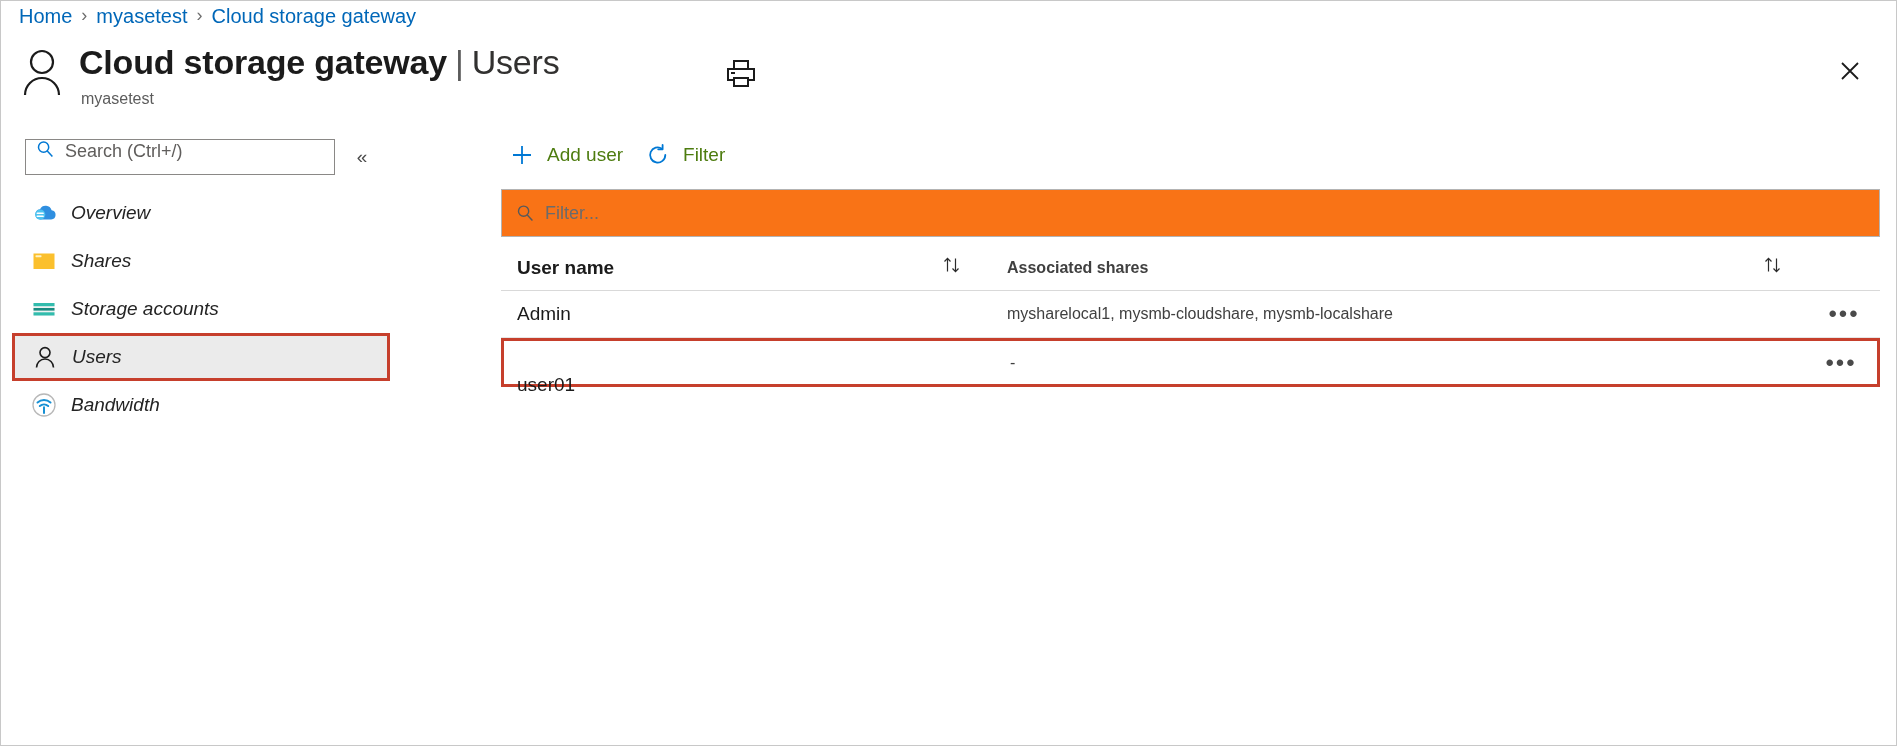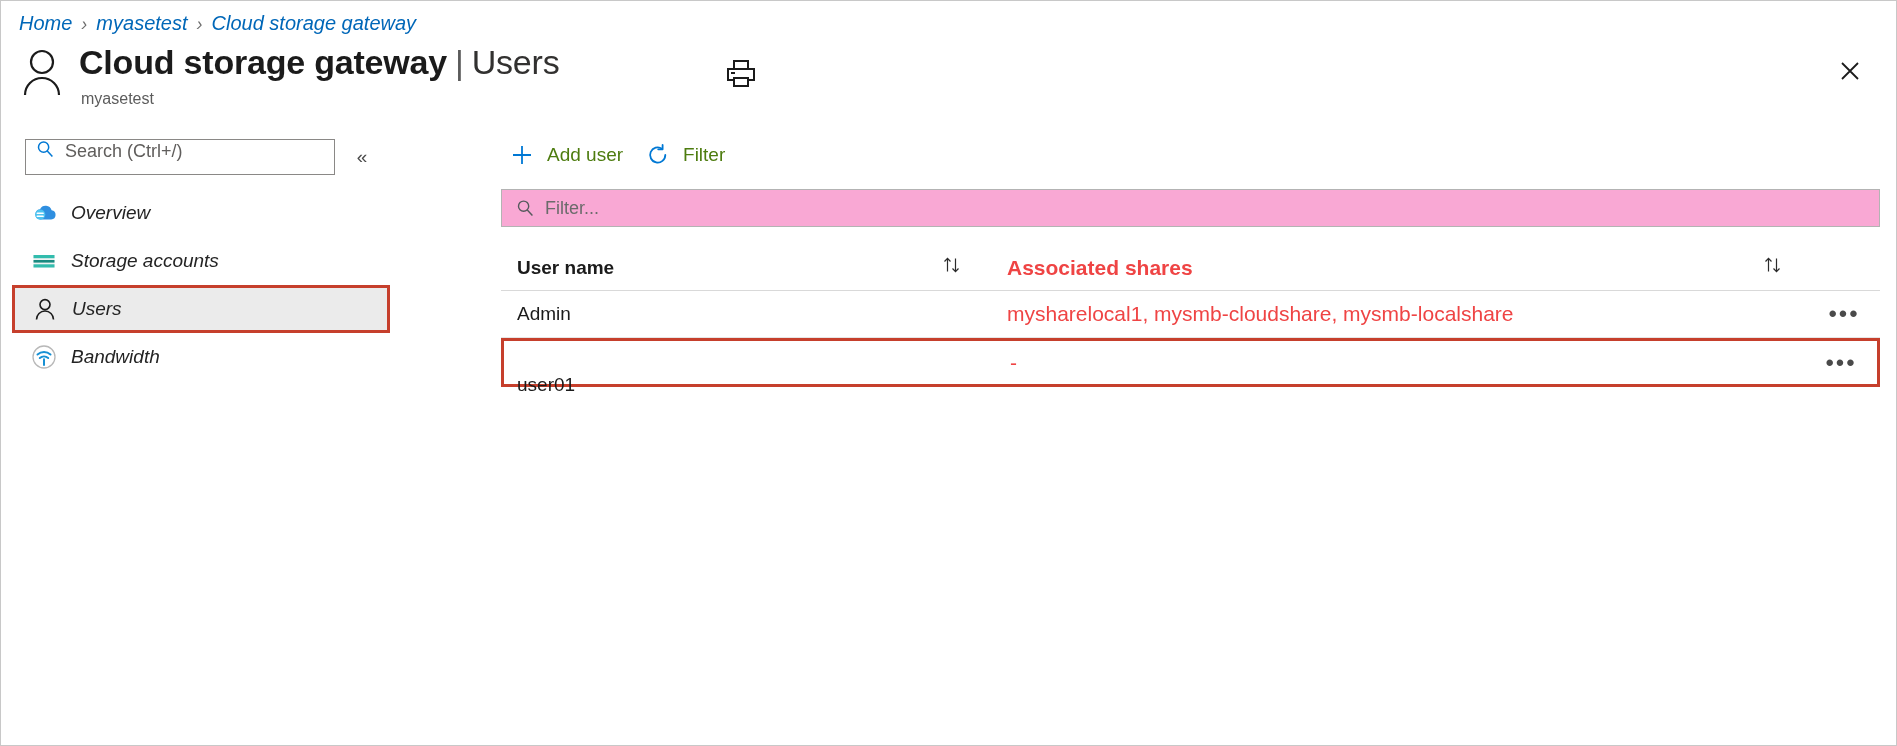--- a/index.html
+++ b/index.html
@@ -21,24 +21,23 @@
     overflow: hidden;
   }
 
   
   .breadcrumb {
     position: absolute;
     left: 18px;
     top: 4px;
     height: 30px;
     display: flex;
-    align-items: flex-end;
+    align-items: flex-start;
     font-size: 20px;
     color: #0078d4;
-    font-style: italic;
   }
   .crumb {
     color: #0067b8;
     cursor: pointer;
     white-space: nowrap;
   }
   .crumb-sep {
     color: #6e6e6e;
     margin: 0 9px;
     font-size: 18px;
@@ -230,26 +229,26 @@
     font-size: 19px;
     color: #4d7c0f;
     white-space: nowrap;
   }
 
   .filter-wrap {
     position: absolute;
     left: 0;
     top: 64px;
     right: 0;
-    height: 38px;
+    height: 48px;
     border: 1px solid #b3b3b3;
     box-sizing: border-box;
     display: flex;
     align-items: center;
-    background: #f9a8d4;
+    background: #f97316;
   }
   .filter-wrap .mag {
     width: 18px;
     height: 18px;
     margin-left: 14px;
     margin-right: 9px;
     flex: none;
   }
   .filter-wrap input {
     border: none;
@@ -296,22 +295,22 @@
     text-align: center;
     font-size: 17px;
     color: #2b2b2b;
     cursor: pointer;
     letter-spacing: -2px;
   }
   .cell-shares {
     flex: 1;
     padding-left: 40px;
     box-sizing: border-box;
-    font-size: 21px;
-    color: #ef4444;
+    font-size: 16px;
+    color: #404040;
   }
   .trow.head .cell-shares { font-weight: 600; }
   .sorticon2 {
     width: 70px;
     flex: none;
     text-align: center;
     font-size: 17px;
     color: #2b2b2b;
     cursor: pointer;
     letter-spacing: -2px;
@@ -397,20 +396,29 @@
           <svg width="26" height="26" viewBox="0 0 26 26">
             <path d="M20.2 19.5 H9.4 a5.2 5.2 0 0 1 -0.4 -10.35 a6.3 6.3 0 0 1 11.6 1.2 a4.6 4.6 0 0 1 -0.4 9.15 z" fill="#2f8fe0"></path>
             <circle cx="9.2" cy="14.6" r="5.1" fill="#4ec3f0"></circle>
             <rect x="5.6" y="12.6" width="7.2" height="1.5" rx="0.7" fill="#ffffff"></rect>
             <rect x="5.6" y="15.6" width="7.2" height="1.5" rx="0.7" fill="#ffffff"></rect>
           </svg>
         </span>
         <span class="nlabel">Overview</span>
       </div>
 
+      <div class="navitem">
+        <span class="nicon">
+          <svg width="26" height="26" viewBox="0 0 26 26">
+            <rect x="2.5" y="5.5" width="21" height="15.5" fill="#fbc02d"></rect>
+            <rect x="4.5" y="7.2" width="6" height="2" rx="0.6" fill="#fff3c4"></rect>
+          </svg>
+        </span>
+        <span class="nlabel">Shares</span>
+      </div>
 
       <div class="navitem">
         <span class="nicon">
           <svg width="26" height="26" viewBox="0 0 26 26">
             <rect x="2.5" y="7" width="21" height="12.5" fill="#eef2f2"></rect>
             <rect x="2.5" y="7" width="21" height="3.2" fill="#32bcad"></rect>
             <rect x="2.5" y="12" width="21" height="2.6" fill="#198a80"></rect>
             <rect x="2.5" y="16.3" width="21" height="3.2" fill="#32bcad"></rect>
           </svg>
         </span>

